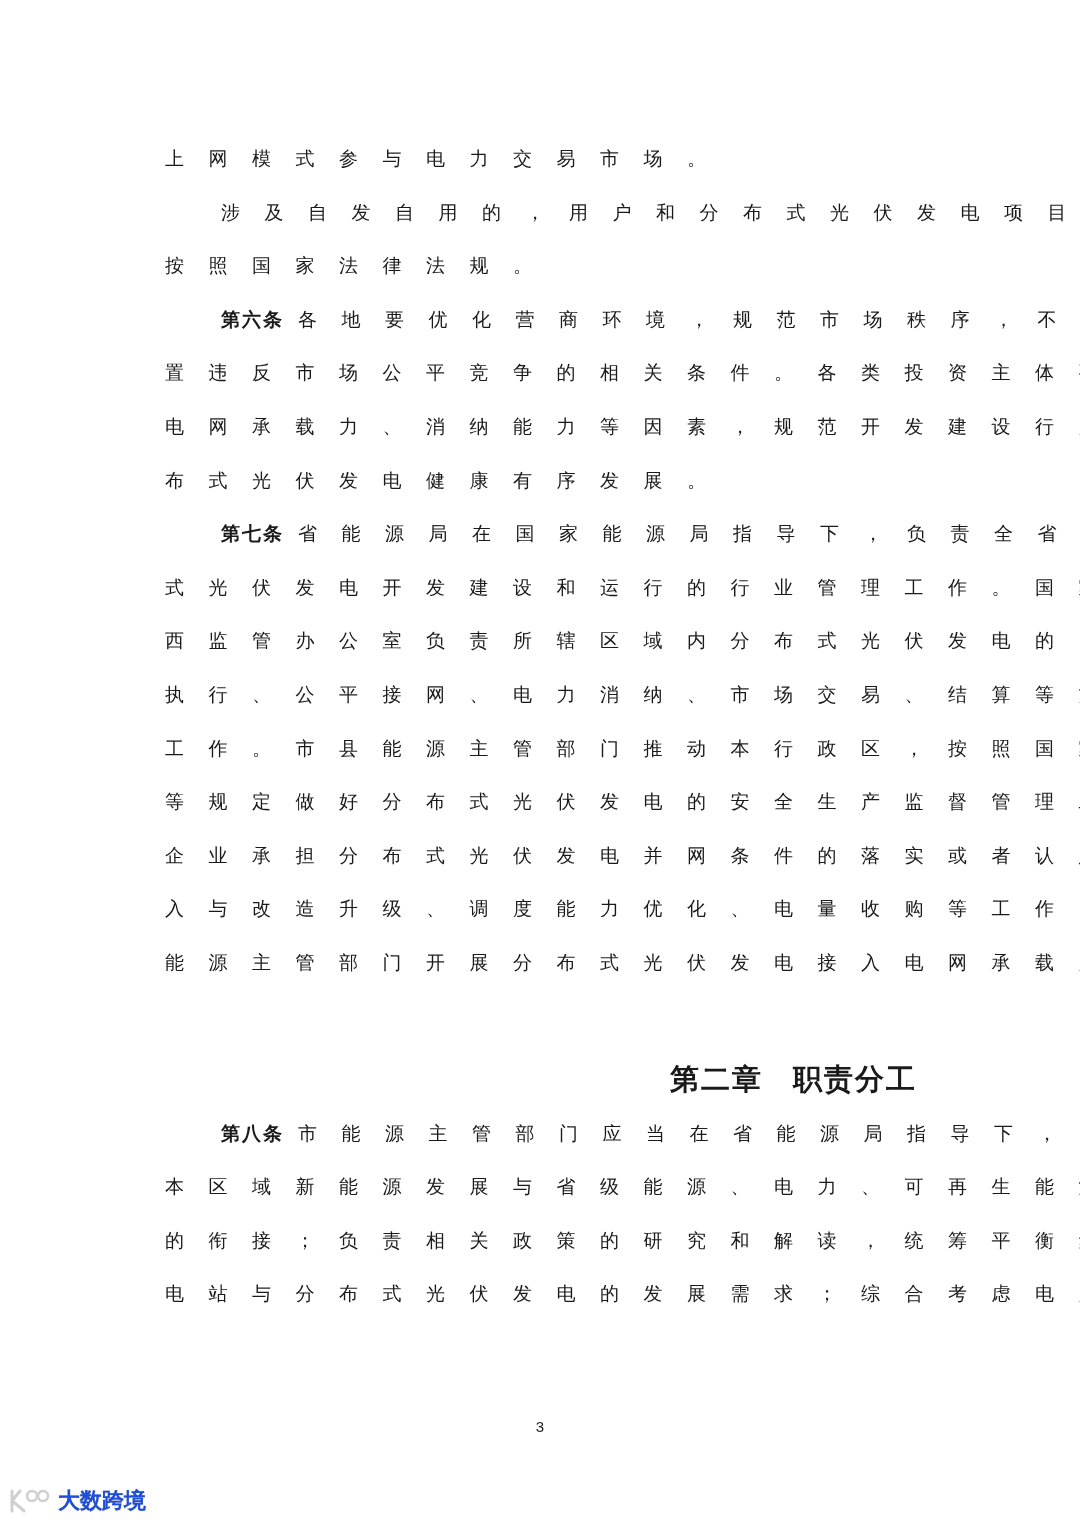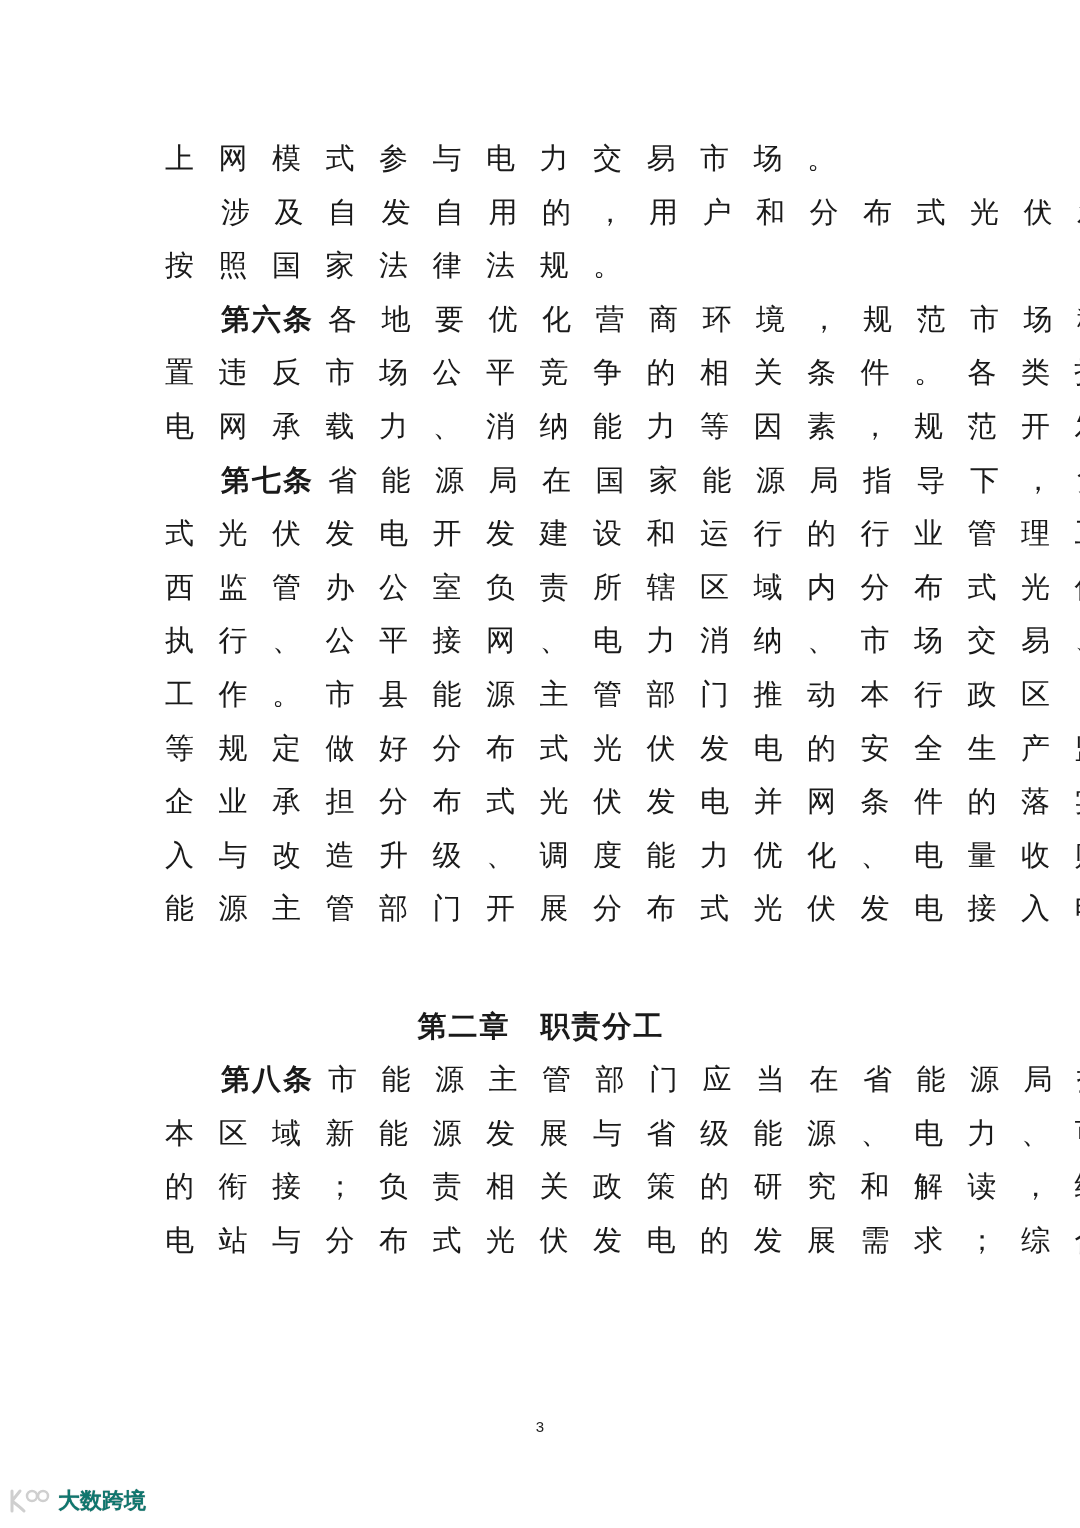--- a/index.html
+++ b/index.html
@@ -17,37 +17,37 @@
     }
     .page {
       position: absolute;
       left: 165px;
       top: 132px;
       width: 752px;
     }
     .line {
       height: 53.6px;
       line-height: 53.6px;
-      font-size: 29px;
+      font-size: 19px;
       white-space: nowrap;
       letter-spacing: 24.5px;
     }
     .line span { letter-spacing: inherit; }
     .indent { padding-left: 56px; }
     .bold {
       font-weight: bold;
       font-family: Liberation Serif, serif;
       letter-spacing: 2px !important;
       margin-right: 14px;
     }
     .gap { height: 53.6px; }
     .chapter {
       height: 53.6px;
       line-height: 53.6px;
-      text-align: center;
+      text-align: right;
       font-size: 29px;
       font-weight: bold;
       font-family: "DejaVu Sans", "Liberation Sans", sans-serif;
       letter-spacing: 2px;
       margin-top: 10px;
     }
     .chapter .sep { display: inline-block; width: 30px; }
     .page-number {
       position: absolute;
       top: 1418px;
@@ -58,21 +58,21 @@
       font-family: "Liberation Sans", sans-serif;
       color: #222;
     }
     .watermark {
       position: absolute;
       left: 8px;
       top: 1486px;
       display: flex;
       align-items: center;
       gap: 6px;
-      color: #0f766e;
+      color: #1d4ed8;
       font-family: "DejaVu Sans", sans-serif;
       font-size: 22px;
       font-weight: bold;
       text-shadow: 0 0 1px #aaa;
     }
     .wm-logo {
       width: 44px;
       height: 28px;
     }
   </style>
@@ -82,20 +82,21 @@
 <div class="page">
 
   <div class="line">上网模式参与电力交易市场。</div>
 
   <div class="line indent">涉及自发自用的，用户和分布式光伏发电项目应位于同</div>
   <div class="line">按照国家法律法规。</div>
 
   <div class="line indent"><span class="bold">第六条</span><span>各地要优化营商环境，规范市场秩序，不得设</span></div>
   <div class="line">置违反市场公平竞争的相关条件。各类投资主体要充分考虑</div>
   <div class="line">电网承载力、消纳能力等因素，规范开发建设行为，保障分</div>
+  <div class="line">布式光伏发电健康有序发展。</div>
 
   <div class="line indent"><span class="bold">第七条</span><span>省能源局在国家能源局指导下，负责全省分布</span></div>
   <div class="line">式光伏发电开发建设和运行的行业管理工作。国家能源局山</div>
   <div class="line">西监管办公室负责所辖区域内分布式光伏发电的国家政策</div>
   <div class="line">执行、公平接网、电力消纳、市场交易、结算等方面的监管</div>
   <div class="line">工作。市县能源主管部门推动本行政区，按照国家法律法规</div>
   <div class="line">等规定做好分布式光伏发电的安全生产监督管理工作。电网</div>
   <div class="line">企业承担分布式光伏发电并网条件的落实或者认定、电网接</div>
   <div class="line">入与改造升级、调度能力优化、电量收购等工作，配合各级</div>
   <div class="line">能源主管部门开展分布式光伏发电接入电网承载力及提升</div>

